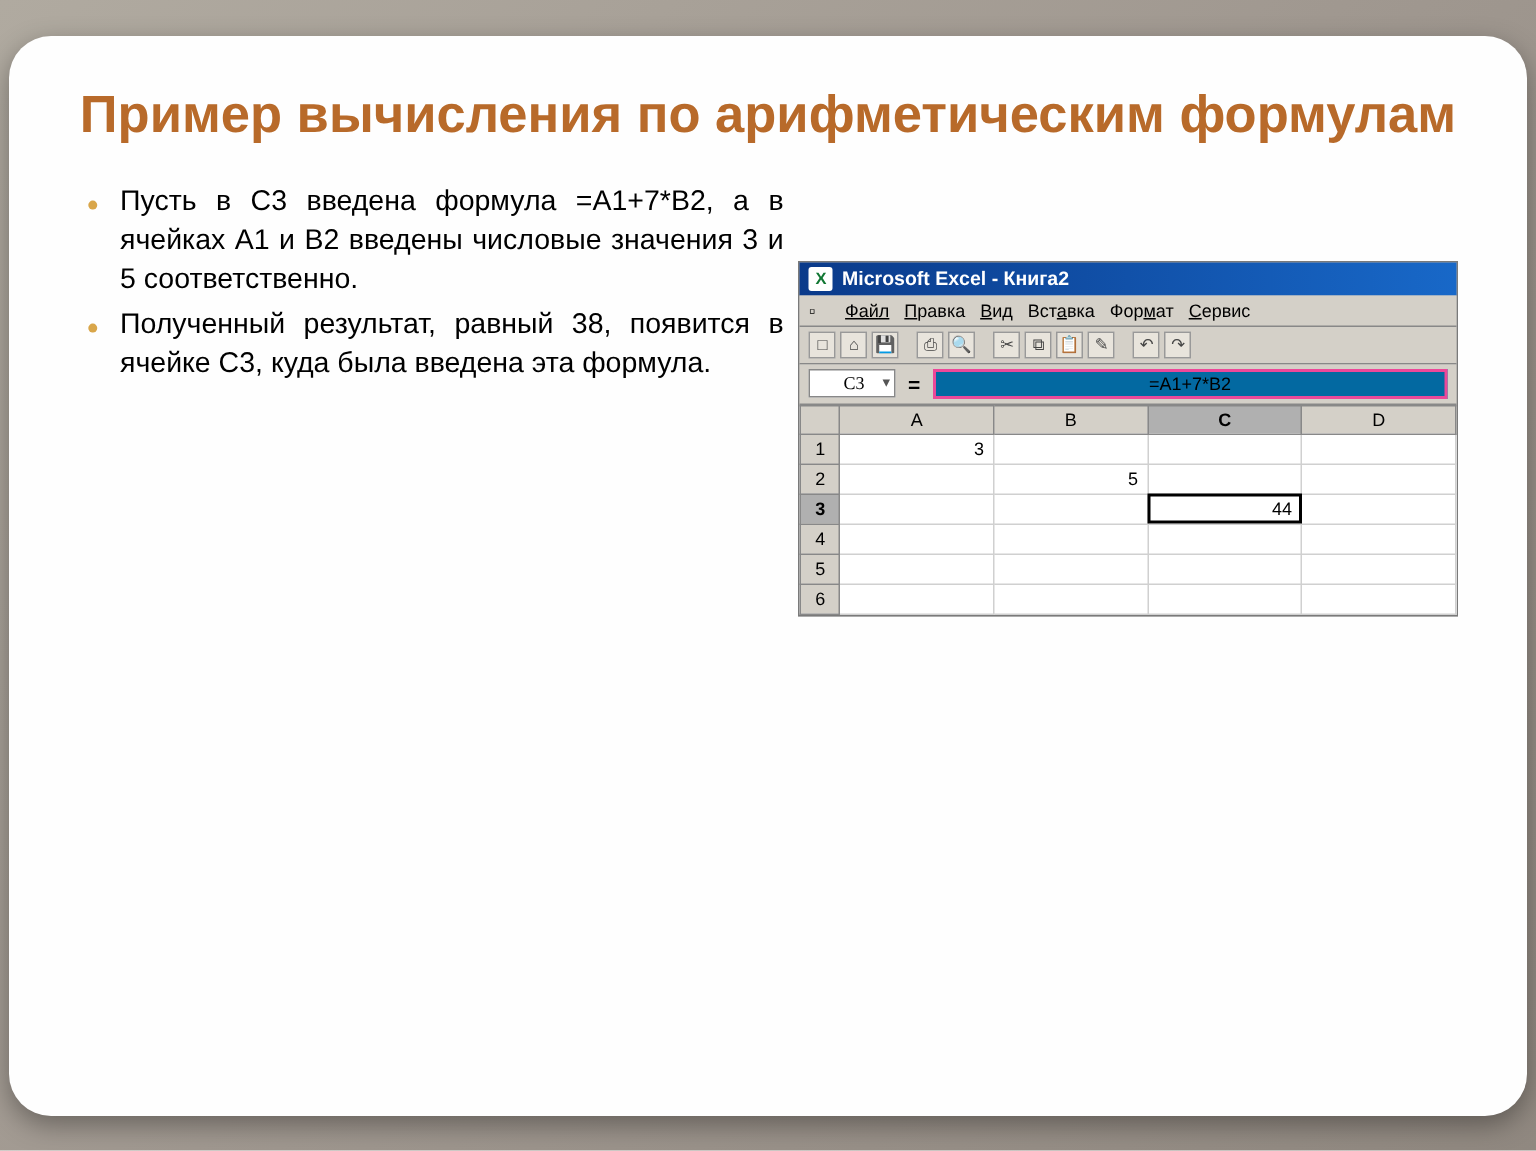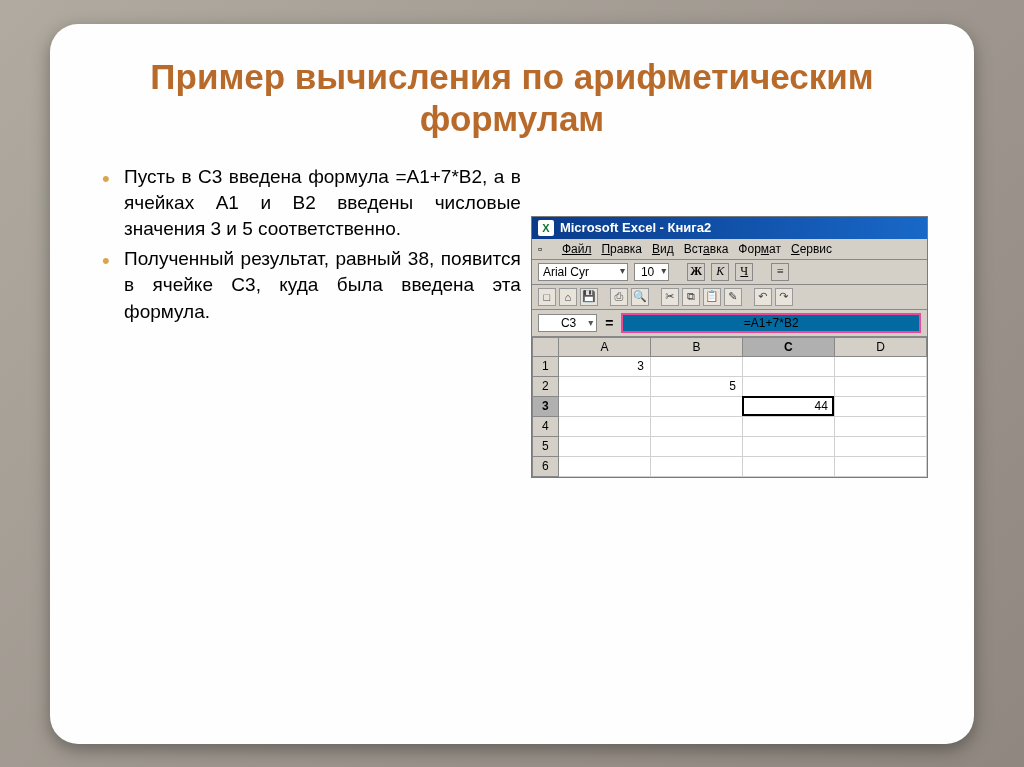--- a/index.html
+++ b/index.html
@@ -6,21 +6,21 @@
   body {
     width: 1024px;
     height: 767px;
     background: linear-gradient(135deg, #b0aaa0 0%, #a09890 50%, #908880 100%);
     font-family: Verdana, Arial, sans-serif;
     display: flex;
     align-items: center;
     justify-content: center;
   }
   .slide {
-    width: 924px;
+    width: 1012px;
     height: 720px;
     background: #fefefe;
     border-radius: 28px;
     box-shadow: 0 6px 18px rgba(0,0,0,0.35);
     padding: 32px 46px 40px 46px;
     position: relative;
   }
   .title {
     text-align: center;
     color: #b86a2a;
@@ -173,20 +173,21 @@
     gap: 8px;
     border-bottom: 1px solid #888;
   }
   .namebox {
     background: #fff;
     border: 1px solid #888;
     padding: 1px 20px 1px 22px;
     min-width: 56px;
     text-align: center;
     position: relative;
+    font-family: Liberation Serif, serif;
   }
   .namebox::after {
     content: "▾";
     position: absolute; right: 3px; top: 2px; font-size: 10px; color: #555;
   }
   .eq { font-weight: bold; font-size: 14px; }
   .fbar {
     background: #0369a1;
     border: 2px solid #ec4899;
     padding: 1px 6px;
@@ -258,30 +259,20 @@
         </div>
         <div class="ex-menu">
           <span style="width:14px;display:inline-block">▫</span>
           <span><u>Файл</u></span>
           <span><u>П</u>равка</span>
           <span><u>В</u>ид</span>
           <span>Вст<u>а</u>вка</span>
           <span>Фор<u>м</u>ат</span>
           <span><u>С</u>ервис</span>
         </div>
-        <div class="ex-tool">
-          <span class="font-sel">Arial Cyr</span>
-          <span class="size-sel">10</span>
-          <span class="sep"></span>
-          <span class="fmt-btn" style="font-weight:bold">Ж</span>
-          <span class="fmt-btn" style="font-style:italic">К</span>
-          <span class="fmt-btn" style="text-decoration:underline">Ч</span>
-          <span class="sep"></span>
-          <span class="fmt-btn">≡</span>
-        </div>
         <div class="ex-tool2">
           <span class="tb">□</span>
           <span class="tb">⌂</span>
           <span class="tb">💾</span>
           <span class="sep"></span>
           <span class="tb">⎙</span>
           <span class="tb">🔍</span>
           <span class="sep"></span>
           <span class="tb">✂</span>
           <span class="tb">⧉</span>

